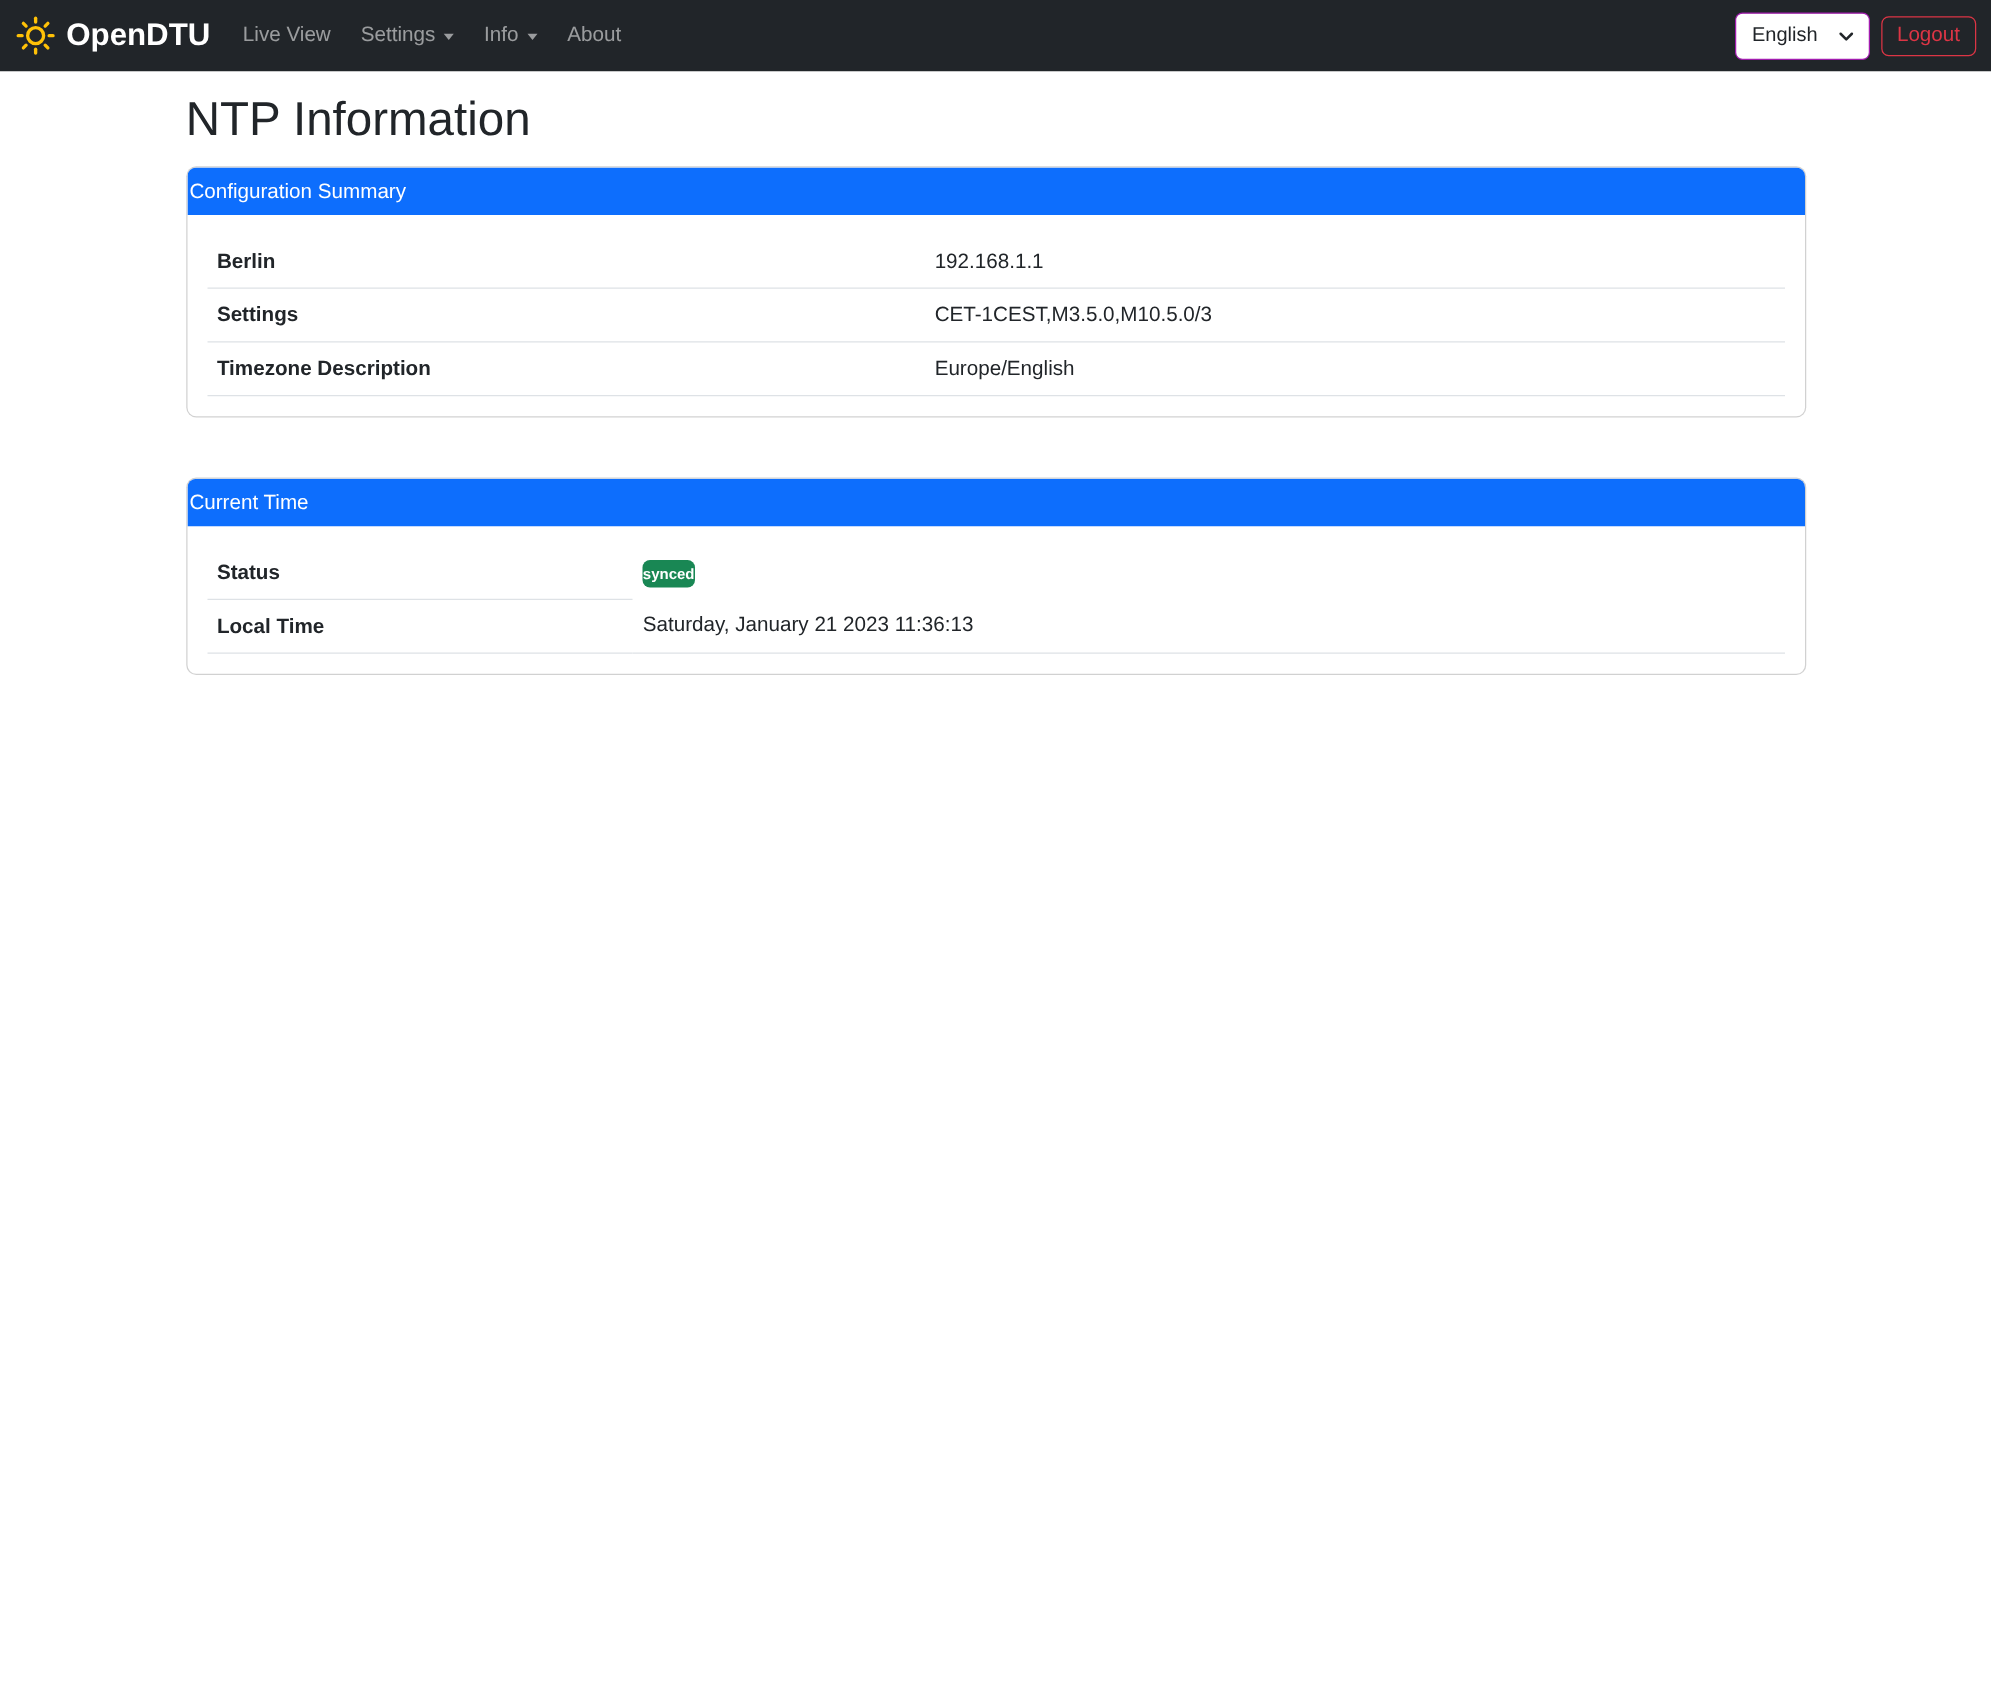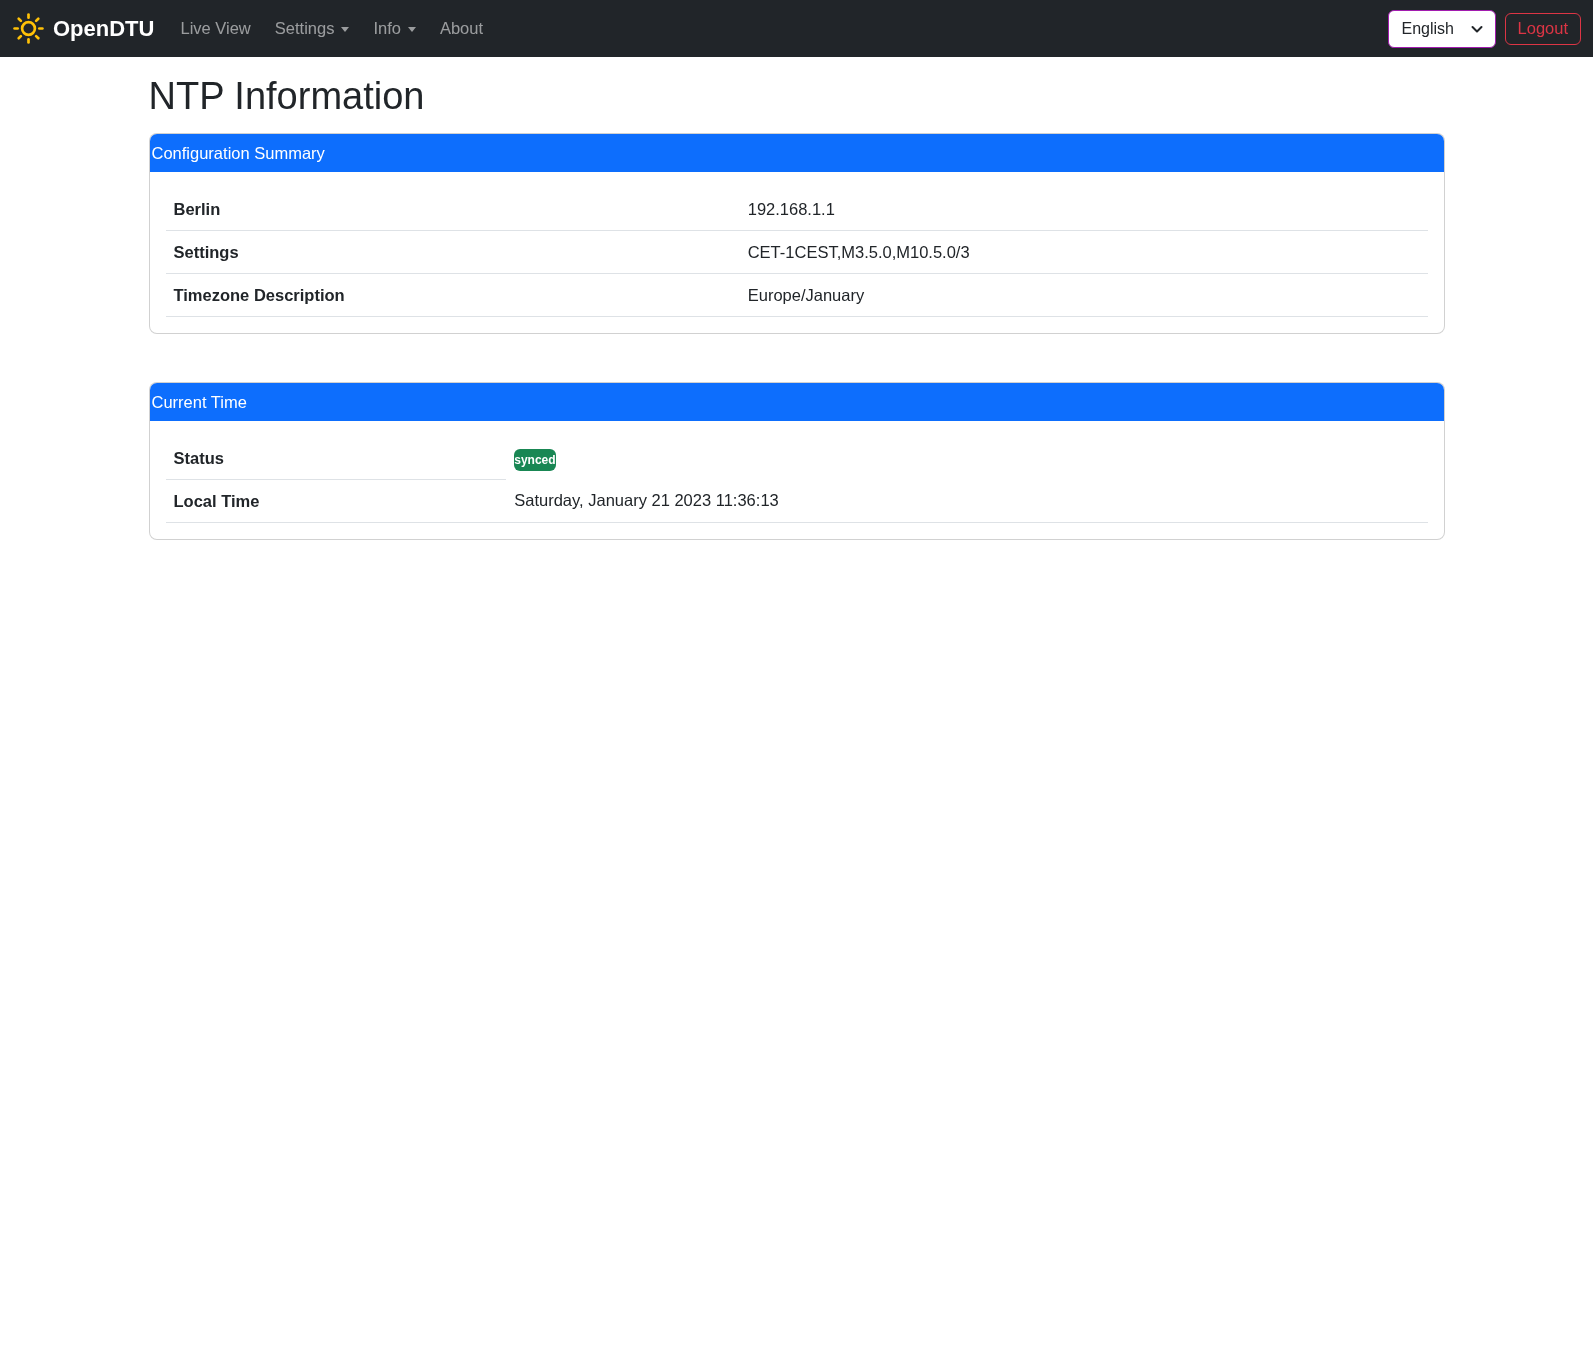--- a/index.html
+++ b/index.html
@@ -18,21 +18,21 @@
     min-height: 57px;
     display: flex;
     align-items: center;
     padding: 8px 12px;
   }
   .brand {
     display: flex;
     align-items: center;
     gap: 8px;
     color: #ffffff;
-    font-size: 22px;
+    font-size: 25px;
     font-weight: 600;
     cursor: pointer;
     margin-right: 14px;
     white-space: nowrap;
   }
   .nav-links {
     display: flex;
     align-items: center;
     list-style: none;
     margin: 0;
@@ -211,21 +211,21 @@
           <tr>
             <th>Berlin</th>
             <td>192.168.1.1</td>
           </tr>
           <tr>
             <th>Settings</th>
             <td>CET-1CEST,M3.5.0,M10.5.0/3</td>
           </tr>
           <tr>
             <th>Timezone Description</th>
-            <td>Europe/January</td>
+            <td>Europe/English</td>
           </tr>
         </tbody>
       </table>
     </div>
   </div>
 
   <div class="card card-time">
     <div class="card-header">Current Time</div>
     <div class="card-body">
       <table class="info-table">

